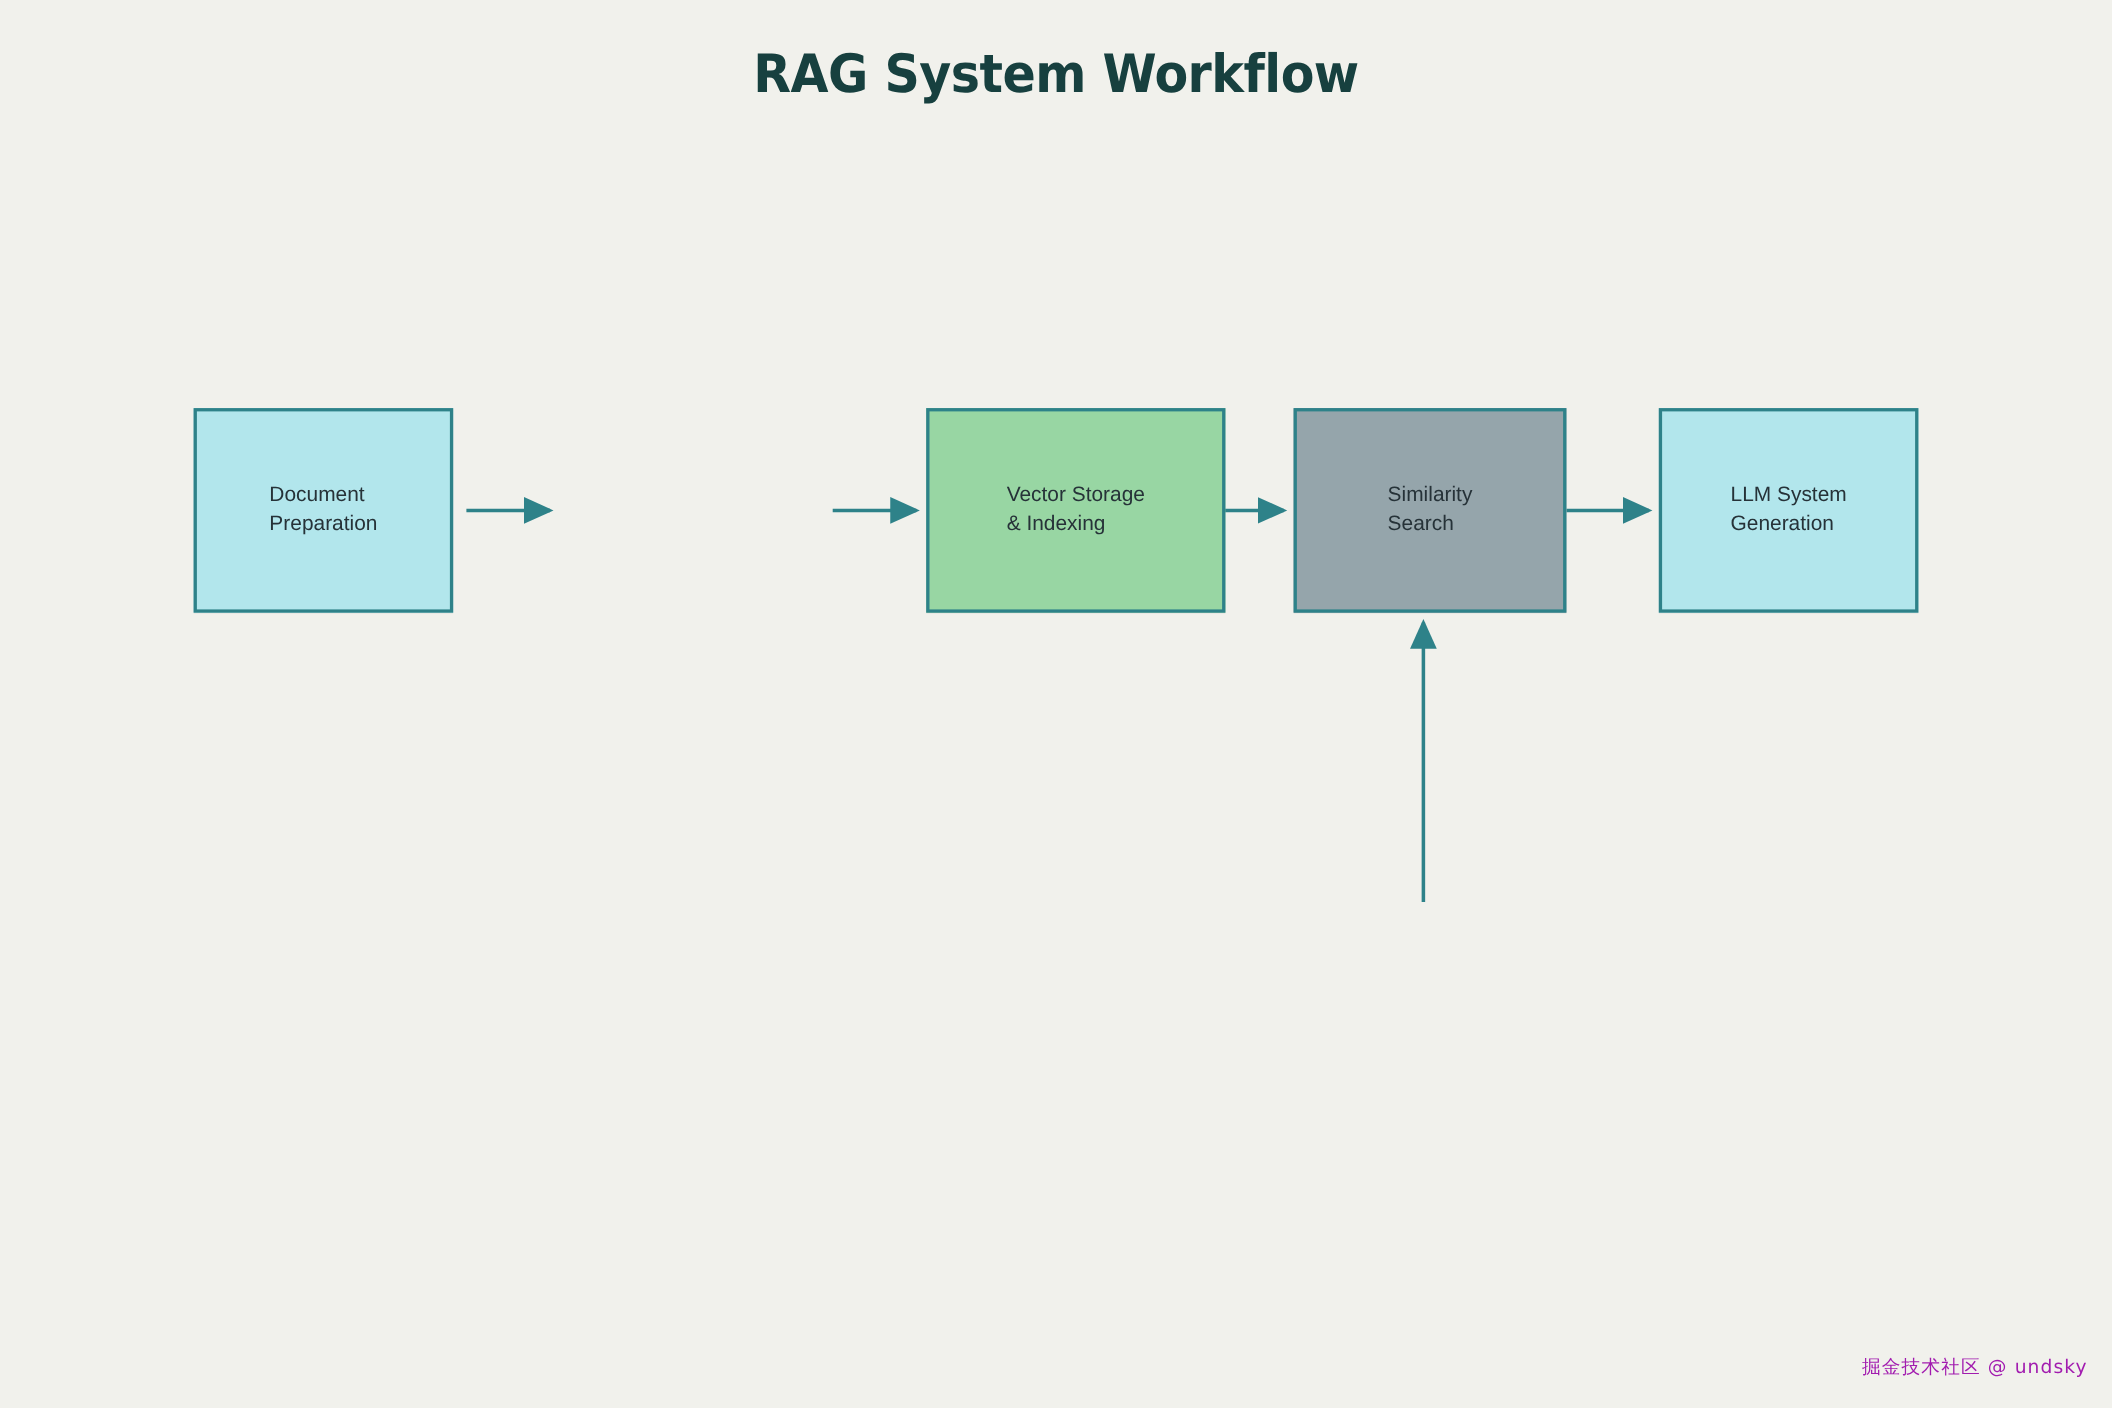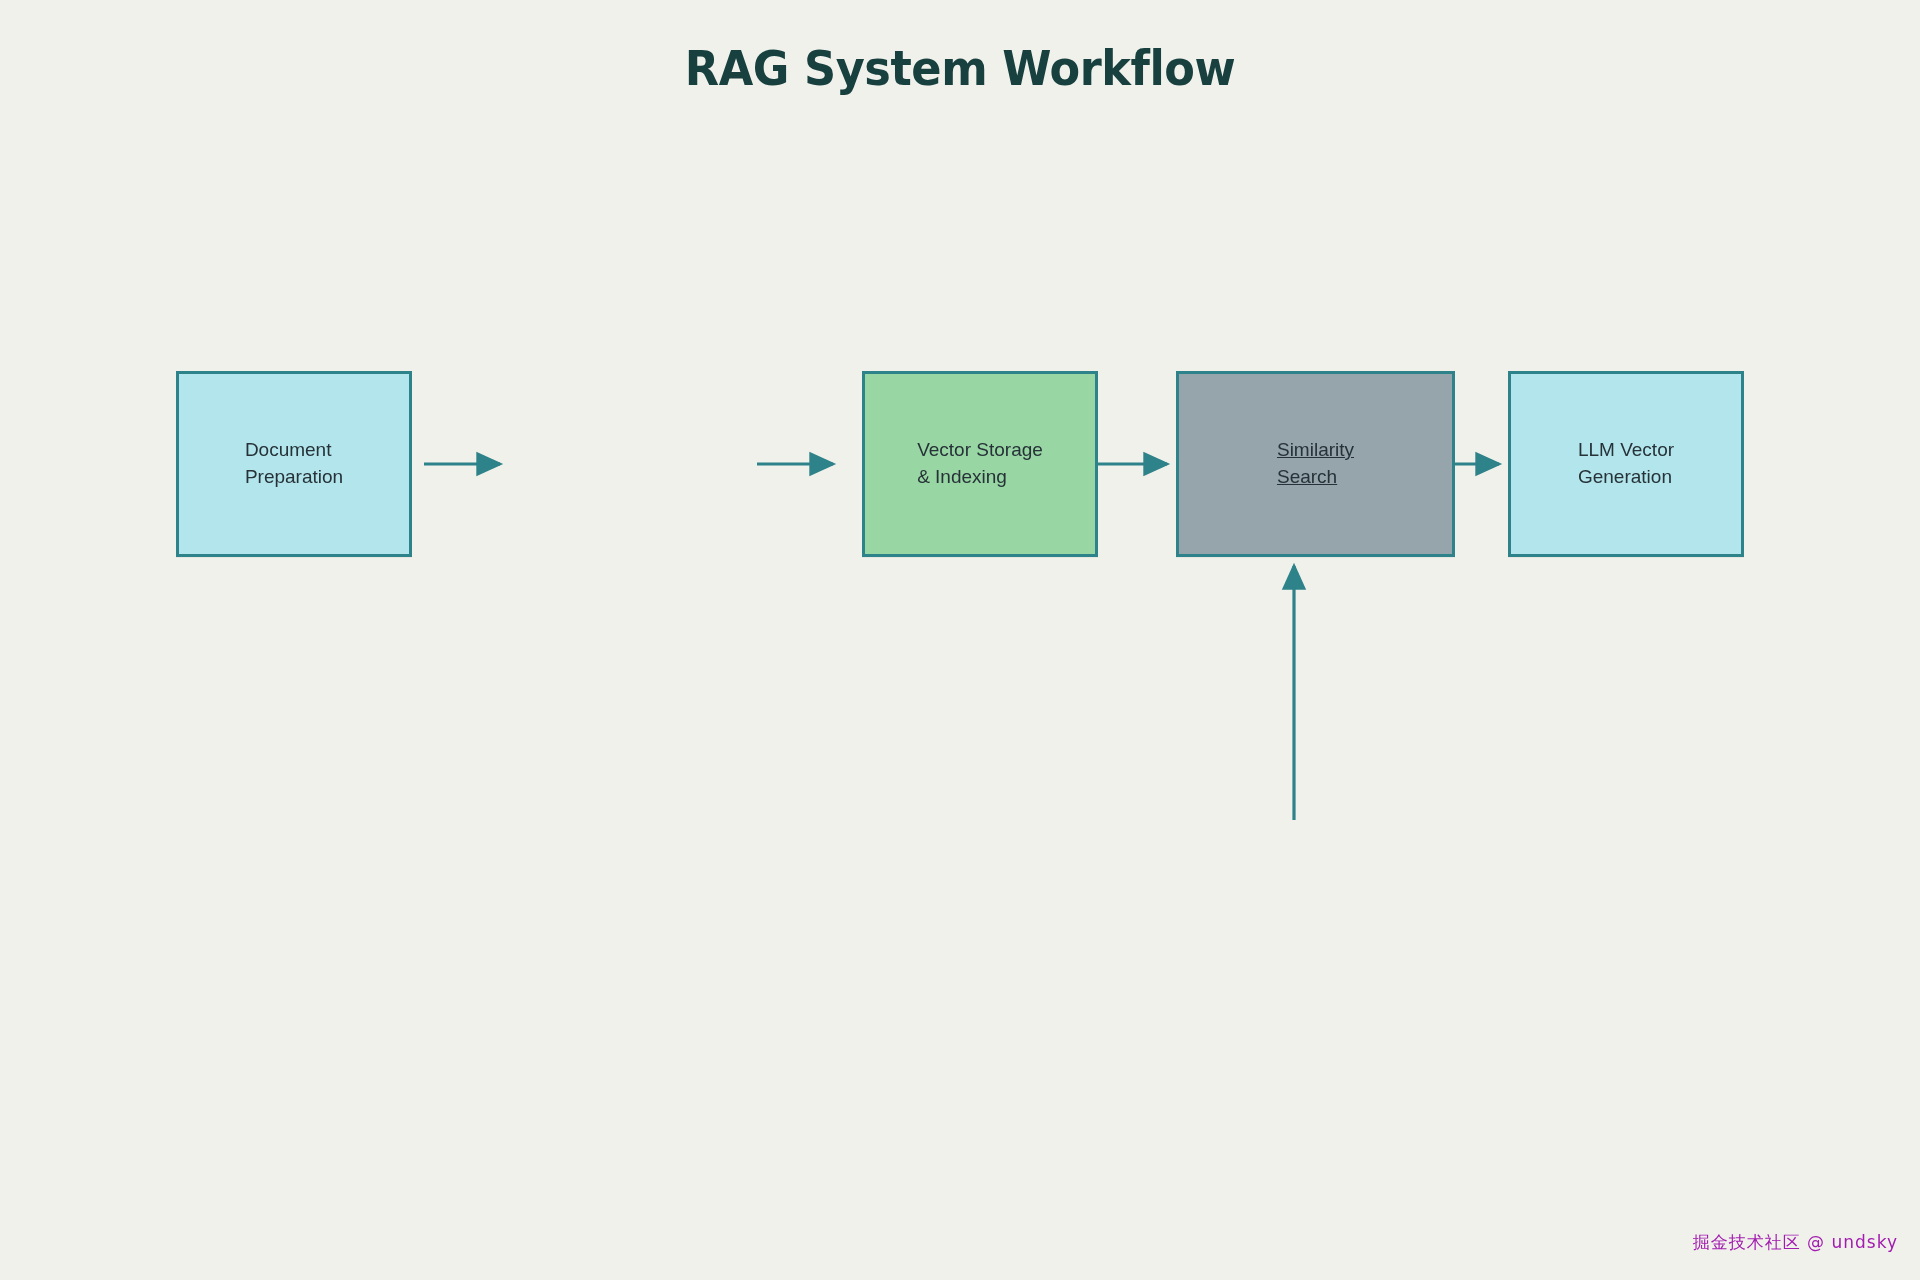--- a/index.html
+++ b/index.html
@@ -90,31 +90,31 @@
     <line x1="1424" y1="464" x2="1499" y2="464" stroke="#2e8289" stroke-width="3.2" marker-end="url(#ah)"></line>
     <line x1="1294" y1="820" x2="1294" y2="566" stroke="#2e8289" stroke-width="3.2" marker-end="url(#ah)"></line>
   </svg>
 
   <div class="node" id="n0" style="left: 176px; top: 371px; width: 236px; height: 186px; background: rgb(178, 230, 236);">
     <span class="node-label">Document
 Preparation</span>
   </div>
 
 
-  <div class="node" id="n2" style="left: 862px; top: 371px; width: 236px; height: 186px; background: rgb(152, 214, 163);">
+  <div class="node" id="n2" style="left: 842px; top: 371px; width: 272px; height: 186px; background: rgb(152, 214, 163);">
     <span class="node-label">Vector Storage
 &amp; Indexing</span>
   </div>
 
-  <div class="node" id="n3" style="left: 1176px; top: 371px; width: 279px; height: 186px; background: rgb(149, 165, 171); text-decoration: underline;">
+  <div class="node" id="n3" style="left: 1176px; top: 371px; width: 248px; height: 186px; background: rgb(149, 165, 171);">
     <span class="node-label">Similarity
 Search</span>
   </div>
 
   <div class="node" id="n4" style="left: 1508px; top: 371px; width: 236px; height: 186px; background: rgb(178, 230, 236);">
-    <span class="node-label">LLM Vector
+    <span class="node-label">LLM System
 Generation</span>
   </div>
 
 
   <div class="watermark">掘金技术社区 @ undsky</div>
 
 </div>
 
 </body></html>

